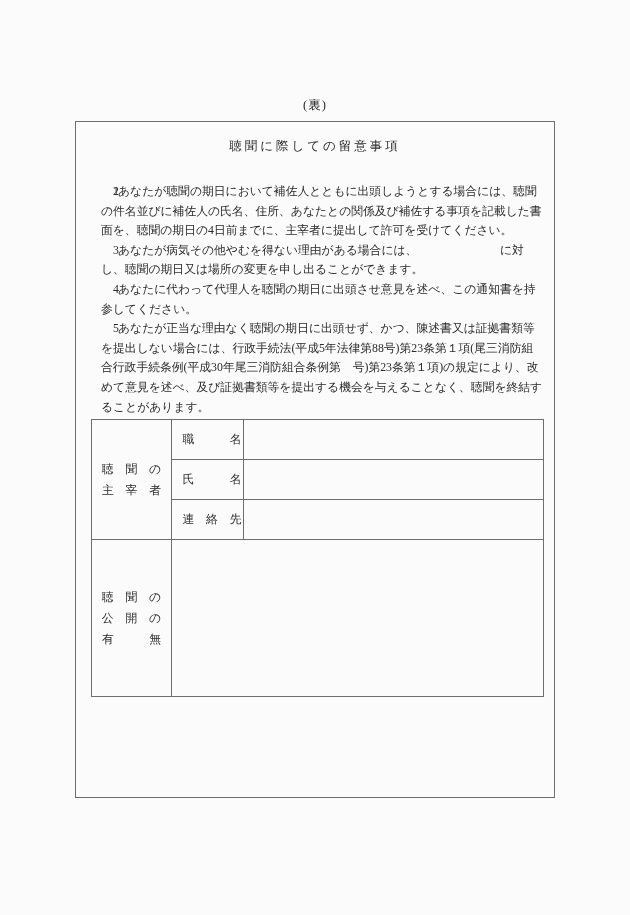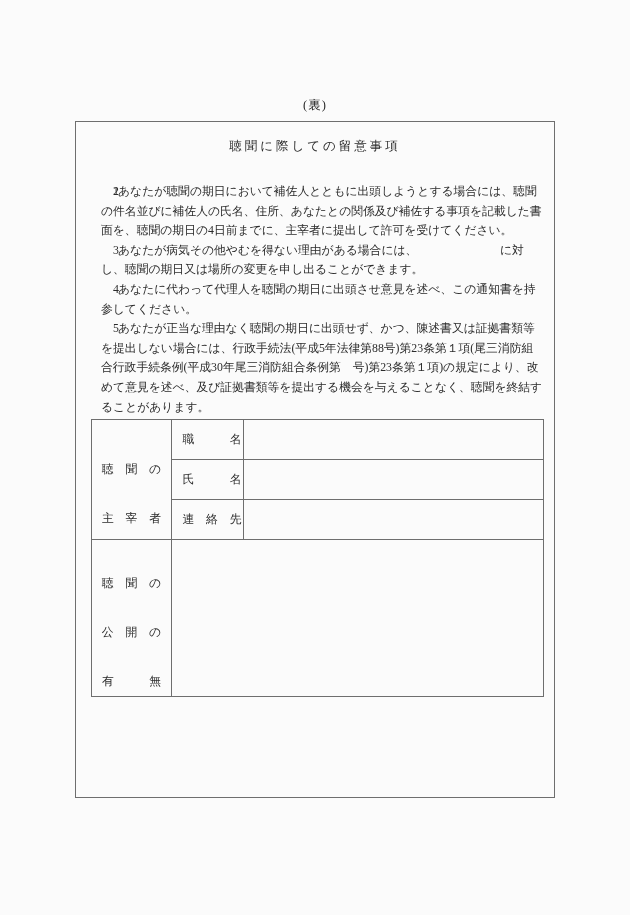--- a/index.html
+++ b/index.html
@@ -59,21 +59,21 @@
     border: 1px solid #6e6e6e;
     padding: 0;
     font-size: 11.8px;
   }
   .info-table .c1 { width: 80px; }
   .info-table .c2 { width: 72px; }
   .info-table .c3 { width: 300px; }
   tr.row-s { height: 40px; }
   tr.row-l { height: 157px; }
   td.group { text-align: center; vertical-align: middle; }
-  td.group div { line-height: 21px; margin-top: 28px; }
+  td.group div { line-height: 21px; }
   td.label { text-align: center; vertical-align: middle; padding-left: 9px; }
   td.value { vertical-align: middle; }
 </style>
 </head>
 <body>
 
 <div class="side-label">(裏)</div>
 
 <div class="sheet">
   <div class="title">聴聞に際しての留意事項</div>

